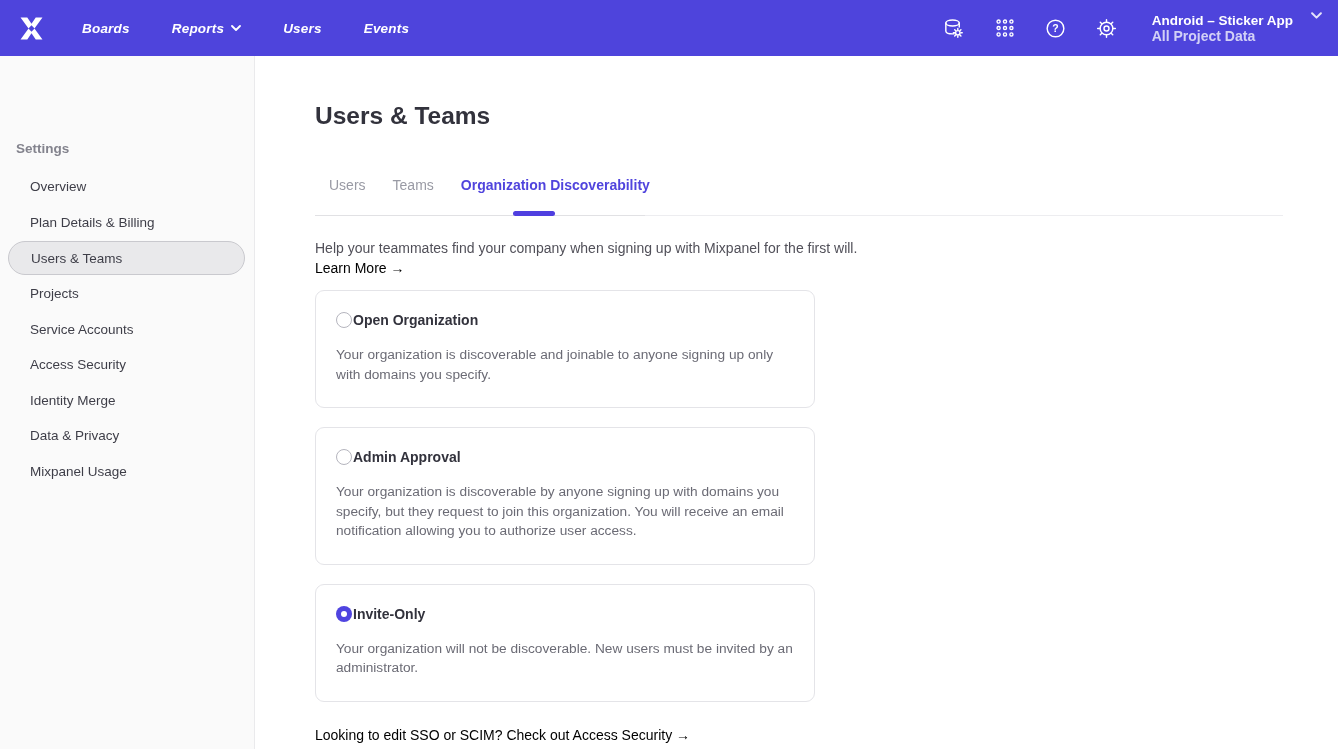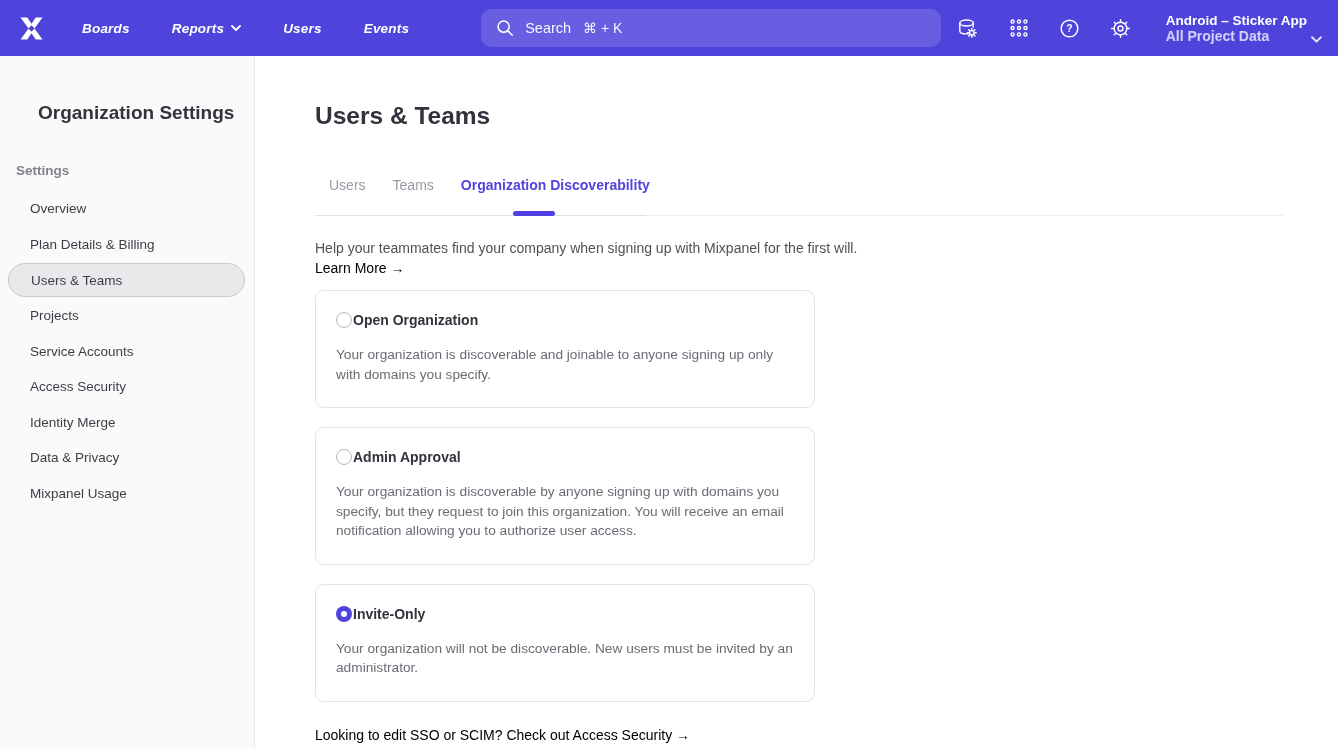--- a/index.html
+++ b/index.html
@@ -15,21 +15,21 @@
   .nav-link { color:#fff; font-size:13.5px; font-weight:600; letter-spacing:.2px;
               display:flex; align-items:center; gap:7px; cursor:pointer; text-decoration:none; }
   .search { margin-left:72px; width:460px; height:38px; border-radius:10px;
             background:rgba(255,255,255,.14); display:flex; align-items:center;
             padding-left:15px; cursor:text; }
   .search .s-label { color:rgba(255,255,255,.95); font-size:14.5px; margin-left:11px; }
   .search .s-shortcut { color:rgba(255,255,255,.92); font-size:14px; margin-left:12px; }
   .nav-right { margin-left:auto; display:flex; align-items:center; gap:27px; }
   .nav-icon { width:24px; height:24px; display:flex; align-items:center; justify-content:center;
               cursor:pointer; }
-  .project { display:flex; align-items:flex-end; gap:4px; margin-left:6px; cursor:pointer; }
+  .project { display:flex; align-items:flex-start; gap:18px; margin-left:6px; cursor:pointer; }
   .project-name { color:#fff; font-size:13.5px; font-weight:700; line-height:17px; }
   .project-sub  { color:rgba(255,255,255,.75); font-size:14px; font-weight:700; line-height:15px; }
 
   
   .sidebar { position:absolute; left:0; top:56px; bottom:0; width:255px;
              background:#fafafa; border-right:1px solid #eaeaec; padding-top:46px; }
   .sb-title { font-size:19px; font-weight:700; color:#33333d; margin-left:38px; }
   .sb-section { font-size:13.5px; font-weight:600; color:#83838d; margin:39px 0 0 16px; }
   .sb-list { list-style:none; margin-top:13px; }
   .sb-item { height:35.5px; display:flex; align-items:center; padding-left:30px;
@@ -87,28 +87,20 @@
       </svg>
     </a>
     <a class="nav-link">
       <span>Users</span>
     </a>
     <a class="nav-link">
       <span>Events</span>
     </a>
   </nav>
 
-  <div class="search">
-    <svg width="18" height="18" viewBox="0 0 20 20">
-      <circle cx="8.5" cy="8.5" r="6.2" fill="none" stroke="#fff" stroke-width="1.7"></circle>
-      <path d="M13.2 13.2L18 18" stroke="#fff" stroke-width="1.7" stroke-linecap="round"></path>
-    </svg>
-    <span class="s-label">Search</span>
-    <span class="s-shortcut">⌘ + K</span>
-  </div>
 
   <div class="nav-right">
     <div class="nav-icon">
       <svg width="23" height="23" viewBox="0 0 24 24" fill="none" stroke="#fff" stroke-width="1.5" stroke-linecap="round">
         <ellipse cx="11" cy="6.3" rx="7" ry="3.1"></ellipse>
         <path d="M4 6.3v8.2c0 1.8 3.1 3.1 7 3.1.5 0 1 0 1.5-.1M18 6.3v4.2"></path>
         <circle cx="16.5" cy="16.5" r="2.3"></circle>
         <path d="M19.8 16.5h1.3M18.8 18.8l.95.95M16.5 19.8v1.3M14.2 18.8l-.95.95M13.2 16.5h-1.3M14.2 14.2l-.95-.95M16.5 13.2v-1.3M18.8 14.2l.95-.95"></path>
       </svg>
     </div>
@@ -144,21 +136,20 @@
         <div class="project-sub">All Project Data</div>
       </div>
       <svg width="11" height="8" viewBox="0 0 10 7">
         <path d="M1 1l4 4 4-4" fill="none" stroke="rgba(255,255,255,.85)" stroke-width="1.8" stroke-linecap="round" stroke-linejoin="round"></path>
       </svg>
     </div>
   </div>
 </header>
 
 <aside class="sidebar">
-  <div class="sb-title">Organization Settings</div>
   <div class="sb-section">Settings</div>
   <ul class="sb-list">
     <li class="sb-item">Overview</li>
     <li class="sb-item">Plan Details &amp; Billing</li>
     <li class="sb-item selected">Users &amp; Teams</li>
     <li class="sb-item">Projects</li>
     <li class="sb-item">Service Accounts</li>
     <li class="sb-item">Access Security</li>
     <li class="sb-item">Identity Merge</li>
     <li class="sb-item">Data &amp; Privacy</li>

